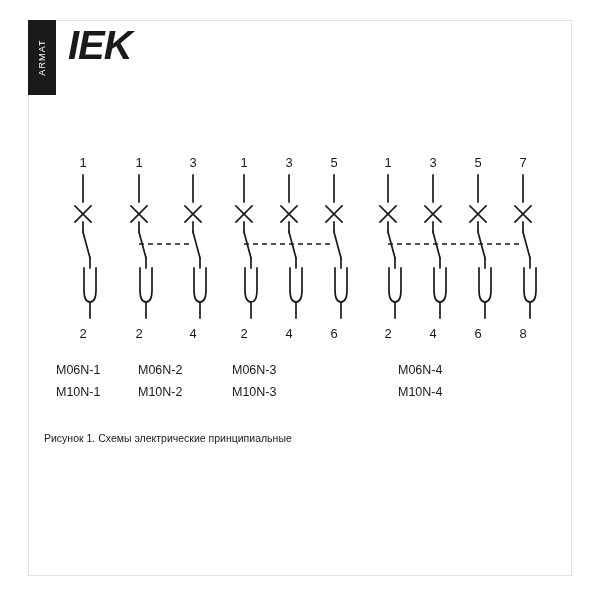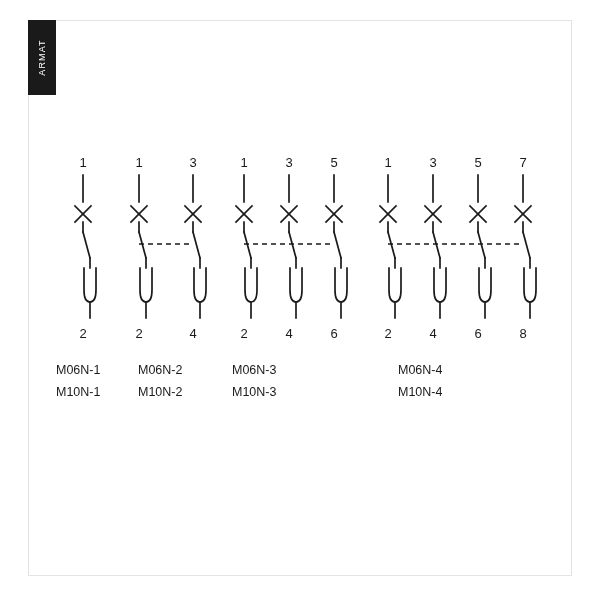--- a/index.html
+++ b/index.html
@@ -109,20 +109,23 @@
 <body>
 
 <div id="page">
 
   <div class="frame"></div>
 
   <div class="brand-block">
     <div class="brand-vertical">ARMAT</div>
   </div>
 
+  <div class="logo">
+    <div class="logo-text">IEK</div>
+  </div>
 
   <svg class="diagram-svg" width="544" height="420" viewBox="0 0 544 420">
 
     <g>
 
       <text class="termnum" x="55" y="147" text-anchor="middle">1</text>
 
       <line class="wire" x1="55" y1="155" x2="55" y2="182"></line>
 
       <line class="wire" x1="47" y1="186" x2="63" y2="202"></line>
@@ -262,14 +265,15 @@
       <text class="termnum" x="360" y="318" text-anchor="middle">2</text>
       <text class="termnum" x="405" y="318" text-anchor="middle">4</text>
       <text class="termnum" x="450" y="318" text-anchor="middle">6</text>
       <text class="termnum" x="495" y="318" text-anchor="middle">8</text>
 
       <text class="lbl" x="370" y="354">M06N-4</text>
       <text class="lbl" x="370" y="376">M10N-4</text>
     </g>
   </svg>
 
+  <div class="caption">Рисунок 1. Схемы электрические принципиальные</div>
 
 </div>
 
 </body></html>

